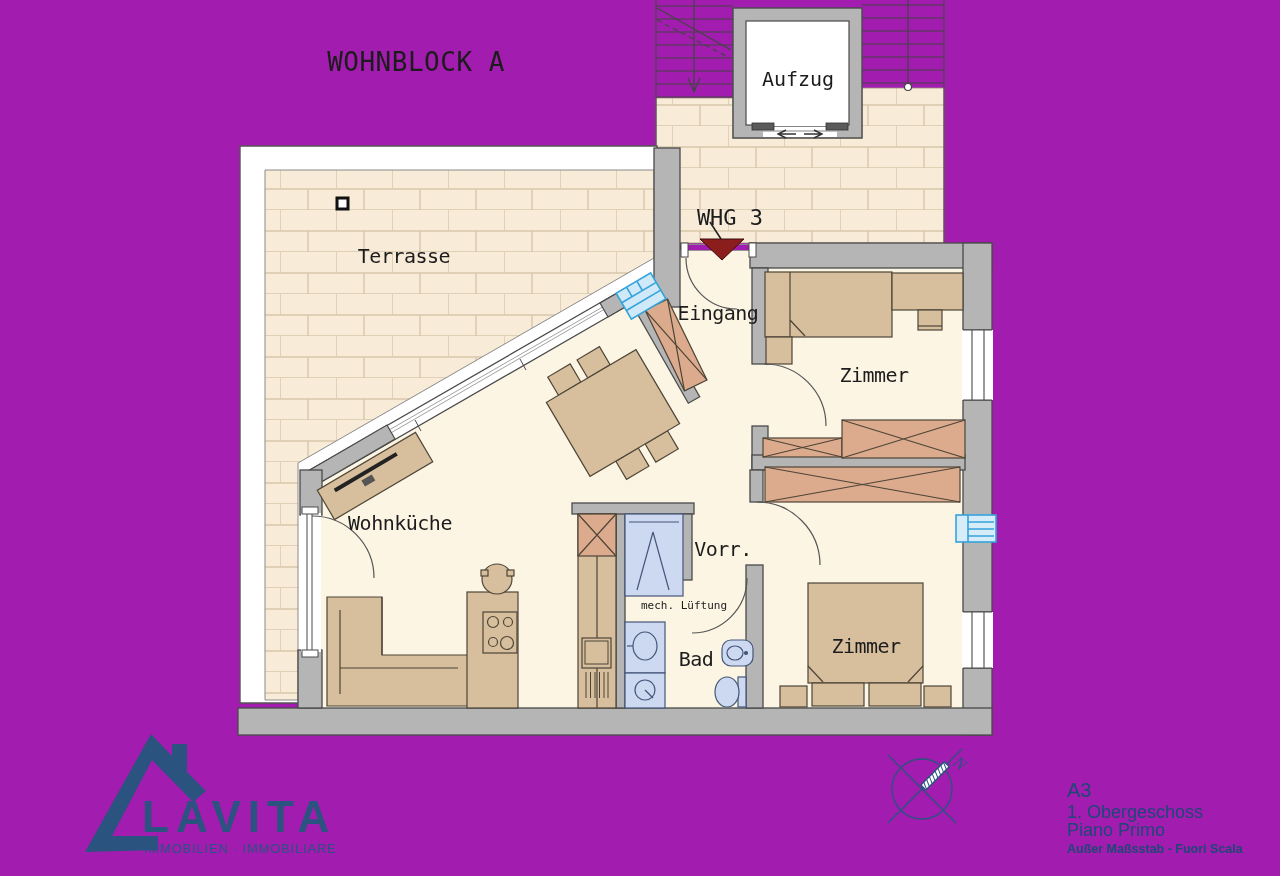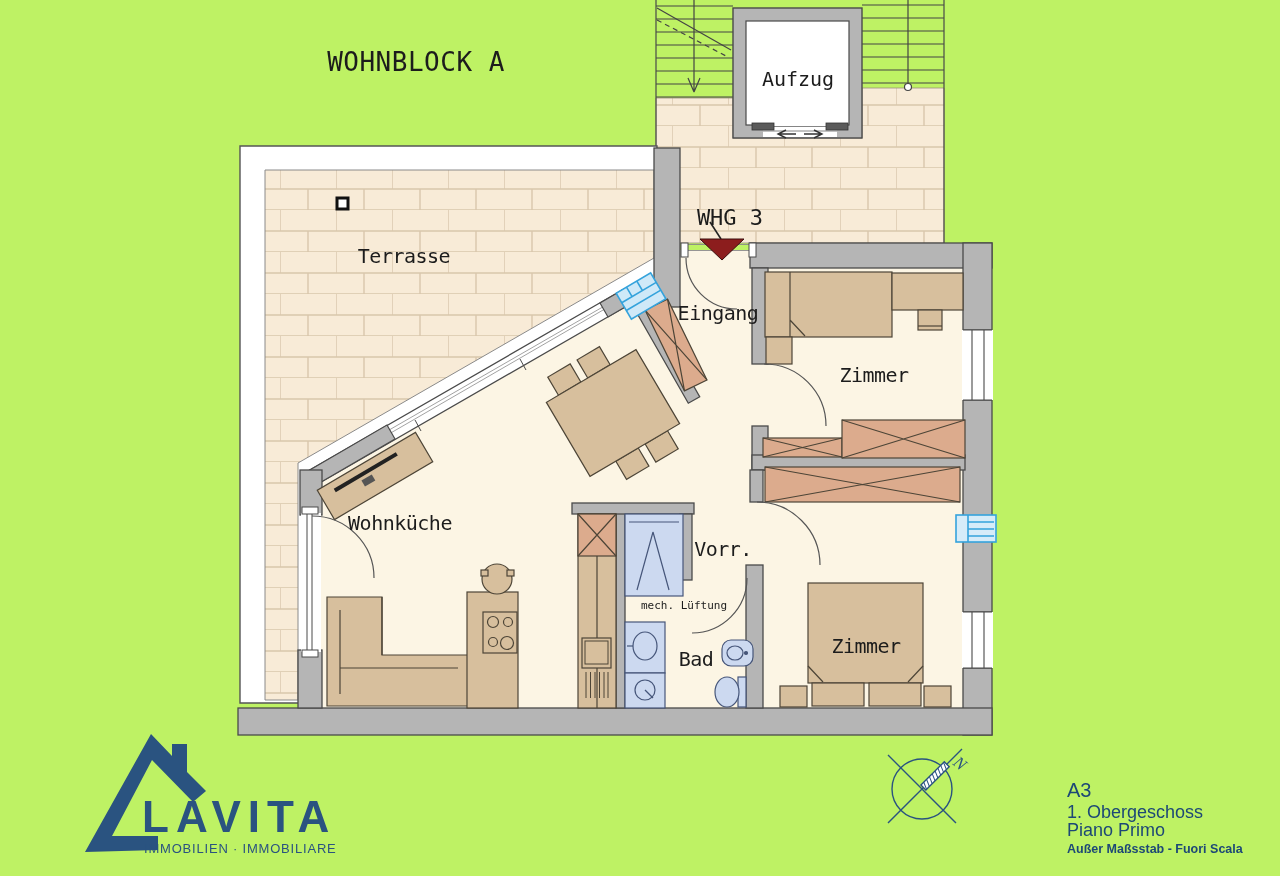--- a/index.html
+++ b/index.html
@@ -1,16 +1,16 @@
 <!DOCTYPE html>
 <html><head>
 <meta charset="utf-8">
 <style>
   html,body{margin:0;padding:0;background:#ffffff;}
-  .page{position:relative;width:1280px;height:876px;background:#bef264;overflow:hidden;}
+  .page{position:relative;width:1280px;height:876px;background:#a21caf;overflow:hidden;}
   svg{display:block;}
   .lbl{font-family:"DejaVu Sans Mono",monospace;fill:#1c1c1c;}
   .brand-txt{font-family:"Liberation Sans",sans-serif;font-weight:bold;fill:#2a5380;}
   .brand-sub{font-family:"Liberation Sans",sans-serif;fill:#2a5380;}
   .sheet-txt{font-family:"Liberation Sans",sans-serif;fill:#1d4876;}
 </style>
 </head>
 <body>
 
 <div class="page">

